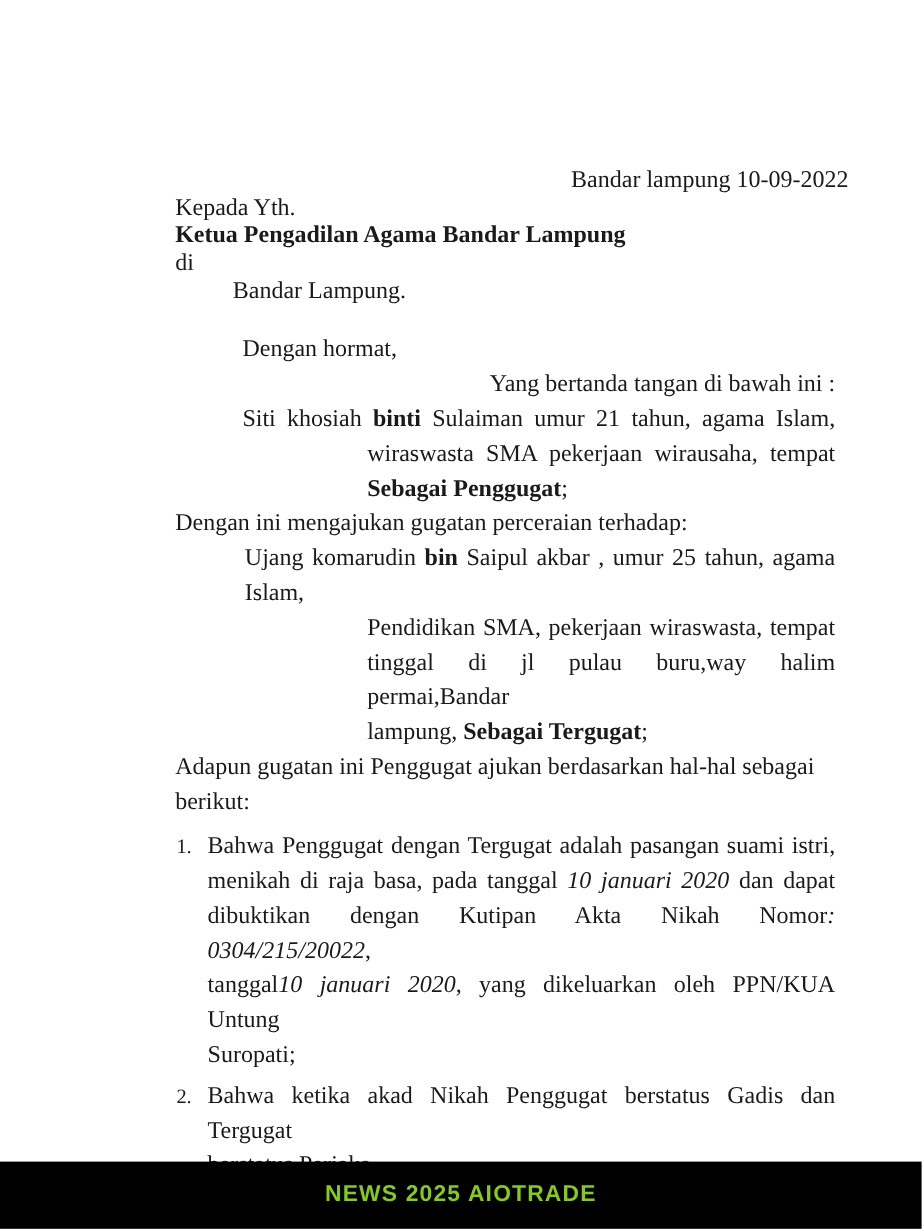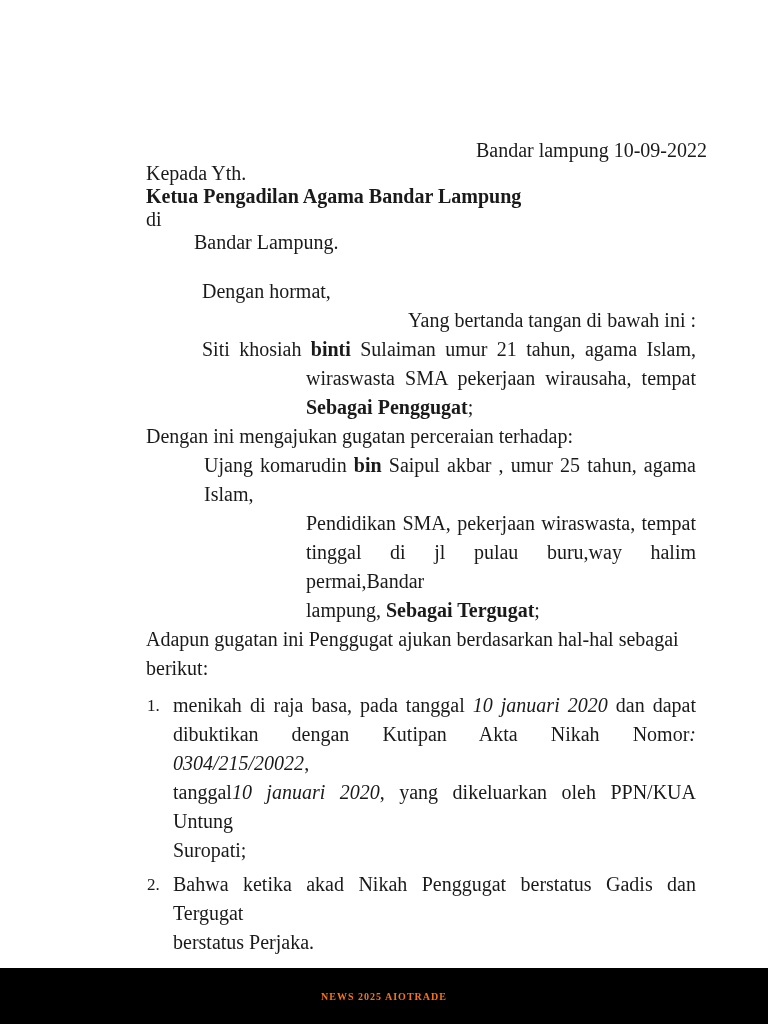--- a/index.html
+++ b/index.html
@@ -23,23 +23,23 @@
   .i { font-style:italic; }
   .marker {
     position:absolute; top:0; line-height:29px; font-size:17px;
   }
   .footer {
     position:absolute; left:0; bottom:0; width:768px; height:56px;
     background:#000000;
     display:flex; align-items:center; justify-content:center;
   }
   .footer-text {
-    color:#f97316;
-    font-family:Liberation Serif, serif;
-    font-size:10px; font-weight:bold; letter-spacing:1px;
+    color:#84cc16;
+    font-family:Liberation Sans, sans-serif;
+    font-size:19px; font-weight:bold; letter-spacing:1px;
   }
 </style>
 </head>
 <body>
 
 <div class="page">
   <div class="content" id="letter-body">
       <div class="line hdr right"><span class="">Bandar lampung 10-09-2022</span></div>
       <div class="line hdr"><span class="">Kepada Yth.</span></div>
       <div class="line hdr"><span class="b">Ketua Pengadilan Agama Bandar Lampung</span></div>
@@ -50,21 +50,21 @@
       <div class="line" style="margin-left: 56px; text-align: right;"><span class="">Yang bertanda tangan di bawah ini :</span></div>
       <div class="line just" style="margin-left: 56px;"><span class="">Siti khosiah </span><span class="b">binti</span><span class=""> Sulaiman umur 21 tahun, agama Islam,</span></div>
       <div class="line just" style="margin-left: 160px;"><span class="">wiraswasta SMA pekerjaan wirausaha, tempat</span></div>
       <div class="line" style="margin-left: 160px;"><span class="b">Sebagai Penggugat</span><span class="">;</span></div>
       <div class="line"><span class="">Dengan ini mengajukan gugatan perceraian terhadap:</span></div>
       <div class="line just" style="margin-left: 58px;"><span class="">Ujang komarudin </span><span class="b">bin</span><span class=""> Saipul akbar , umur 25 tahun, agama Islam,</span></div>
       <div class="line just" style="margin-left: 160px;"><span class="">Pendidikan SMA, pekerjaan wiraswasta, tempat</span></div>
       <div class="line just" style="margin-left: 160px;"><span class="">tinggal di jl pulau buru,way halim permai,Bandar</span></div>
       <div class="line" style="margin-left: 160px;"><span class="">lampung, </span><span class="b">Sebagai Tergugat</span><span class="">;</span></div>
       <div class="line"><span class="">Adapun gugatan ini Penggugat ajukan berdasarkan hal-hal sebagai berikut:</span></div>
-      <div class="line just" style="margin-left: 27px; margin-top: 8px;"><span class="marker" style="left: -26px;">1.</span></div>
+      <div class="line just" style="margin-left: 27px; margin-top: 8px;"><span class="marker" style="left: -26px;">1.</span><span class="">Bahwa Penggugat dengan Tergugat adalah pasangan suami istri,</span></div>
       <div class="line just" style="margin-left: 27px;"><span class="">menikah di raja basa, pada tanggal </span><span class=" i">10 januari 2020</span><span class=""> dan dapat</span></div>
       <div class="line just" style="margin-left: 27px;"><span class="">dibuktikan dengan Kutipan Akta Nikah Nomor</span><span class=" i">: 0304/215/20022</span><span class="">,</span></div>
       <div class="line just" style="margin-left: 27px;"><span class="">tanggal</span><span class=" i">10 januari 2020</span><span class="">, yang dikeluarkan oleh PPN/KUA Untung</span></div>
       <div class="line" style="margin-left: 27px;"><span class="">Suropati;</span></div>
       <div class="line just" style="margin-left: 27px; margin-top: 5px;"><span class="marker" style="left: -26px;">2.</span><span class="">Bahwa ketika akad Nikah Penggugat berstatus Gadis dan Tergugat</span></div>
       <div class="line" style="margin-left: 27px;"><span class="">berstatus Perjaka.</span></div>
     </div>
   <div class="footer">
     <span class="footer-text">NEWS 2025 AIOTRADE</span>
   </div>

